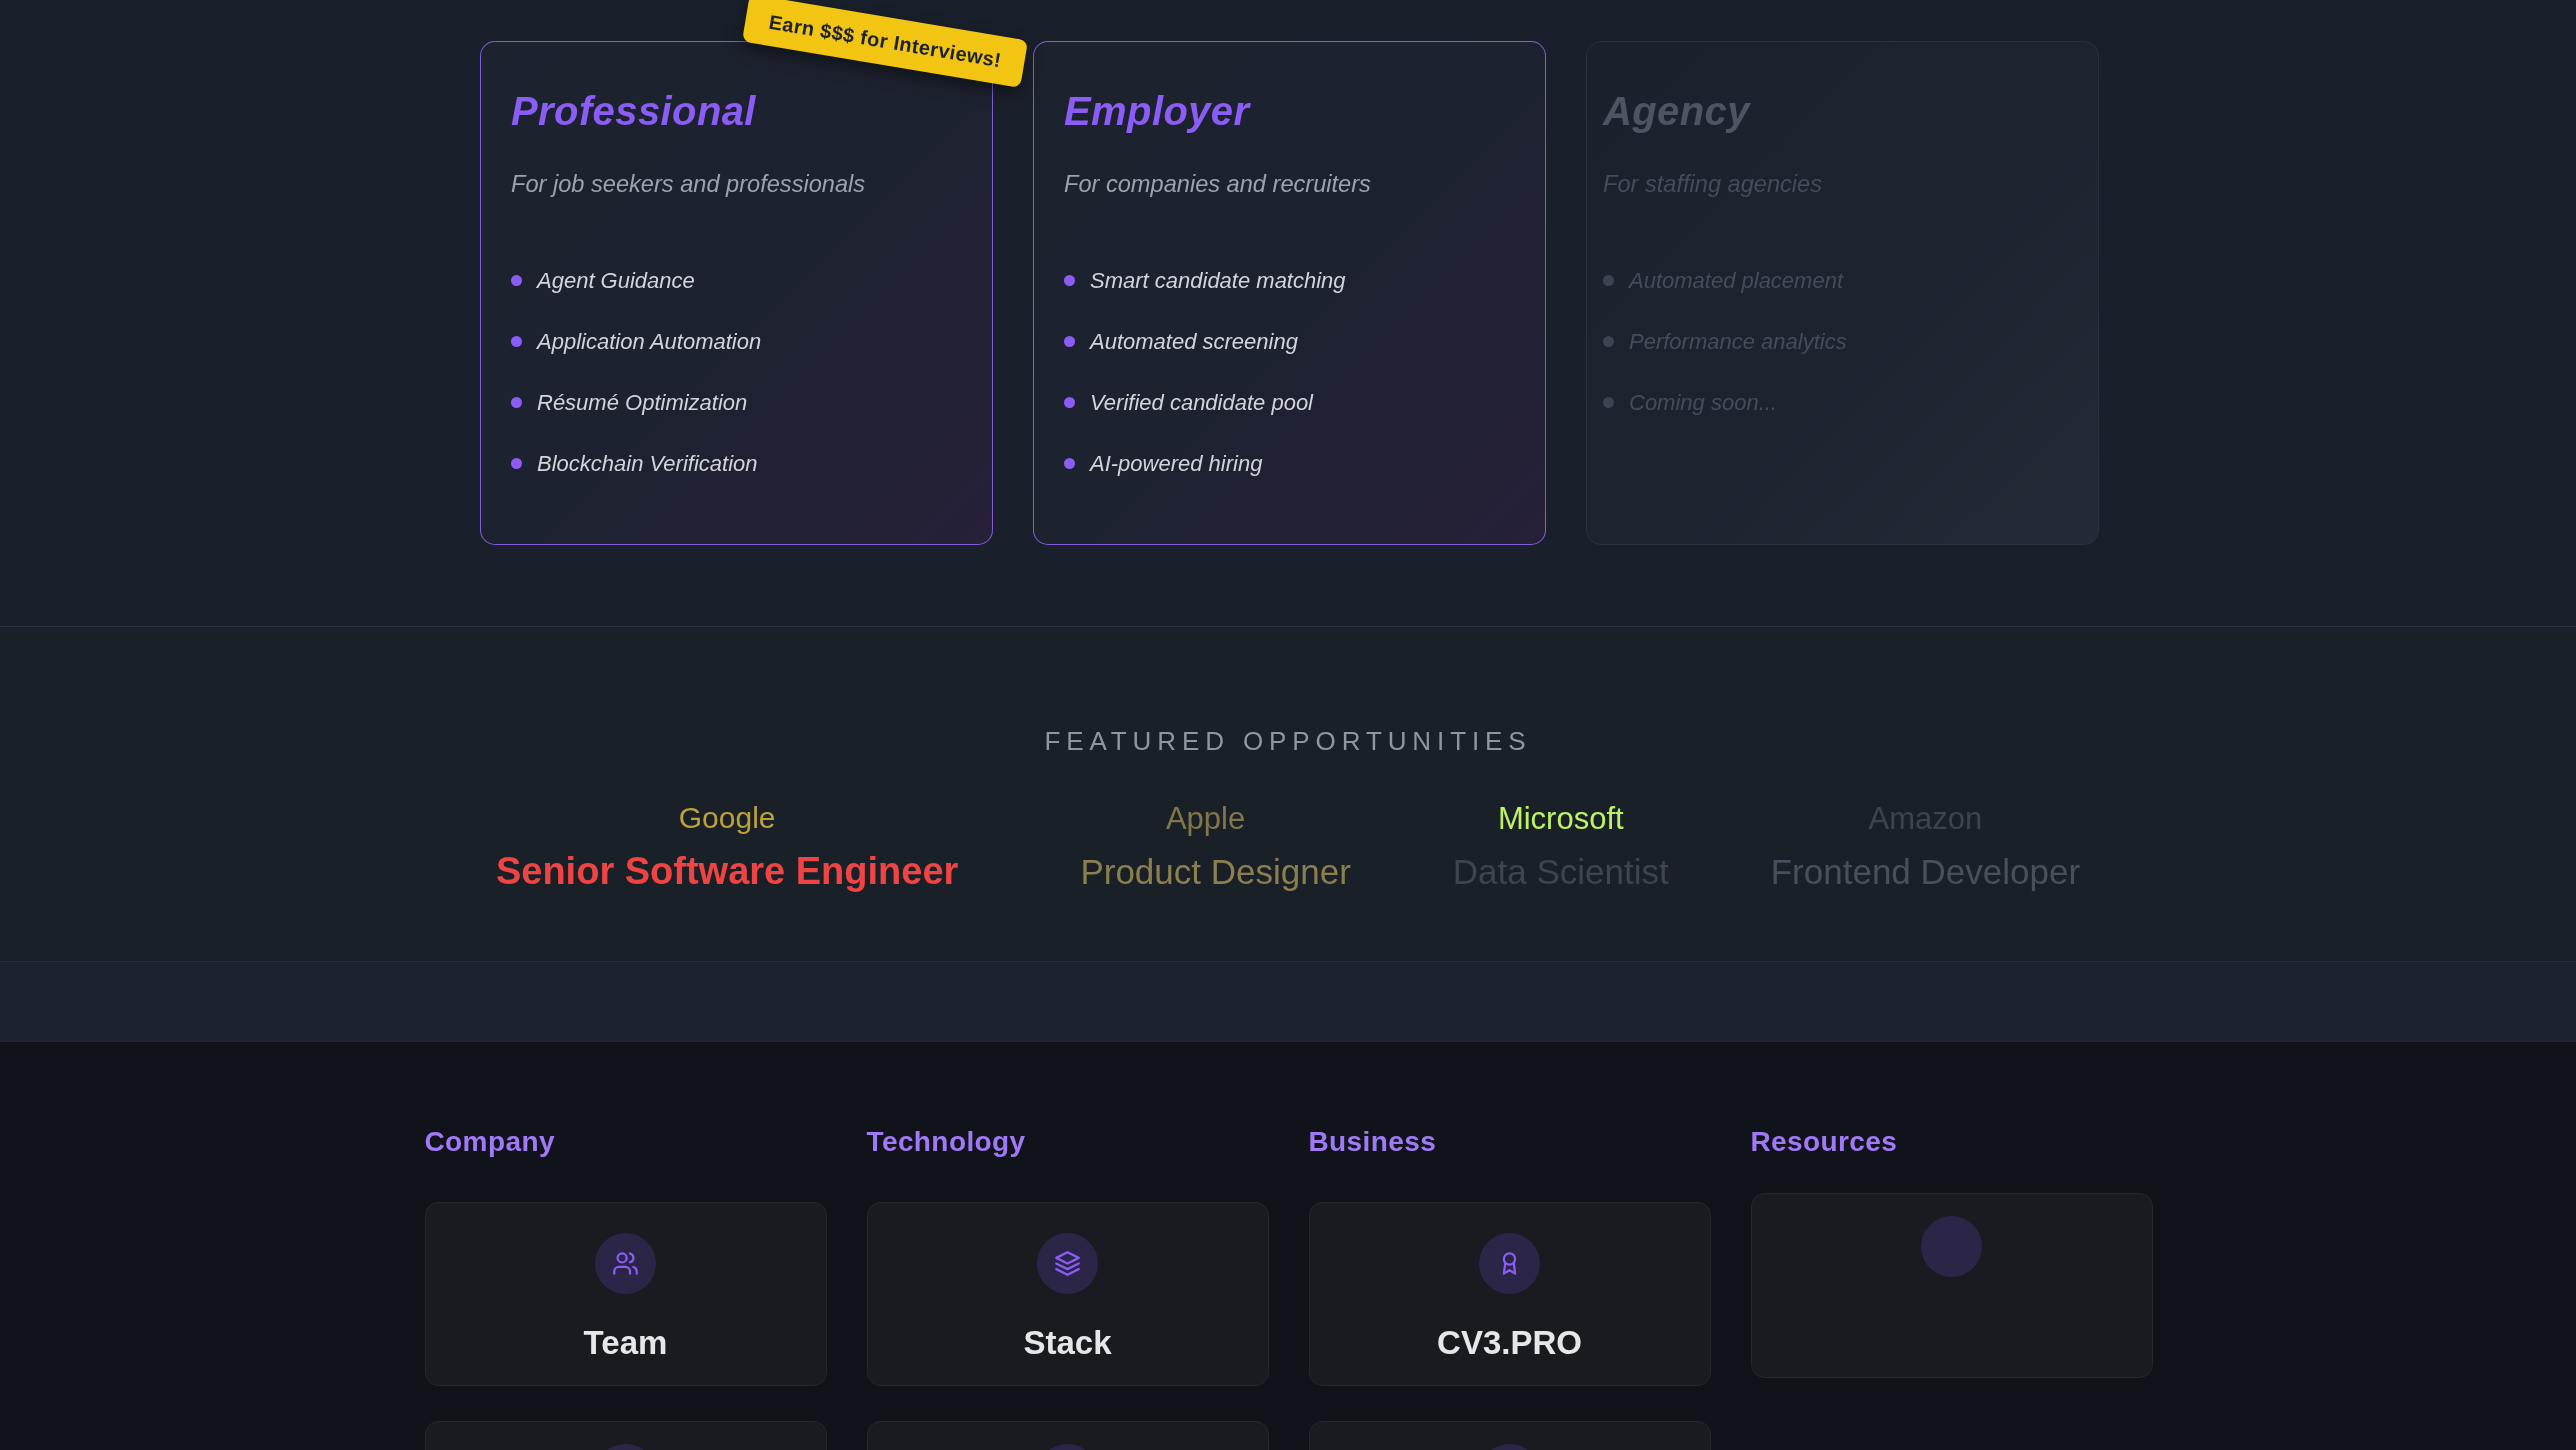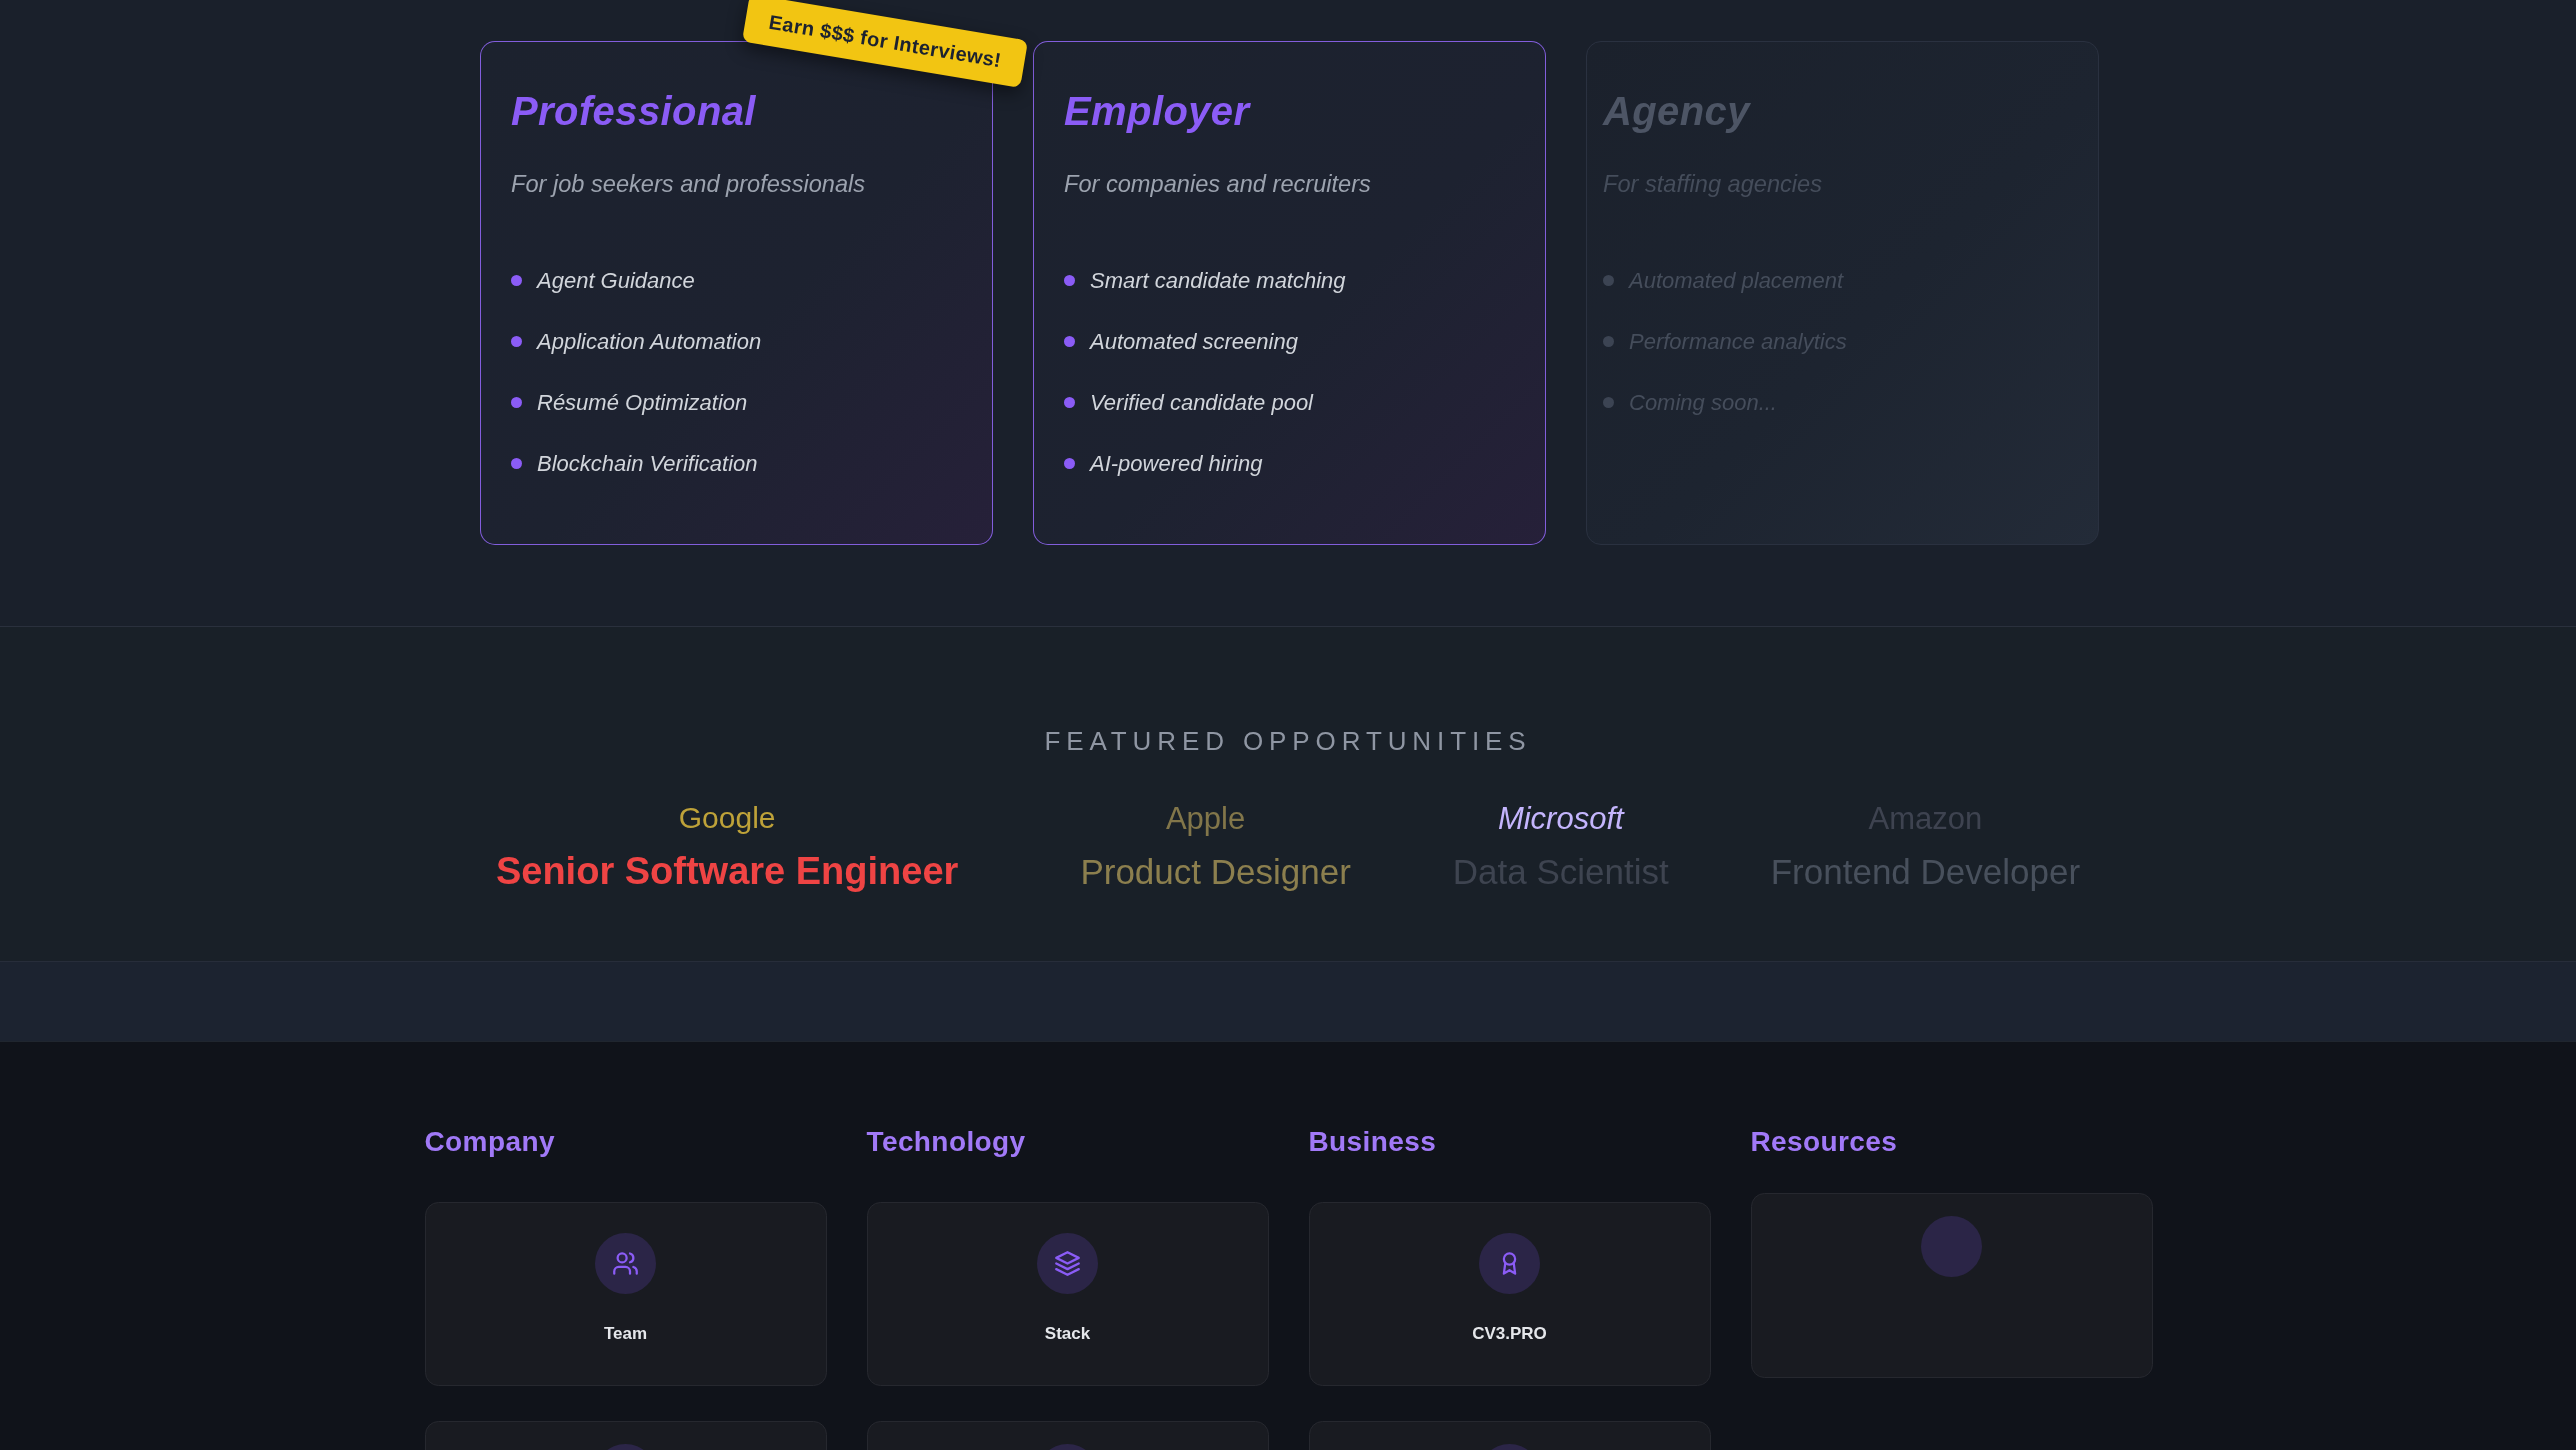--- a/index.html
+++ b/index.html
@@ -66,21 +66,21 @@
     margin-top: 44px; display: flex; justify-content: center;
     align-items: flex-start; gap: 102px;
   }
   .job { text-align: center; }
   .job-company { font-size: 31px; font-weight: 400; }
   .job-role { font-size: 35px; font-weight: 500; margin-top: 15px; white-space: nowrap; }
   .job-0 .job-company { color: #bea239; font-size: 30px; }
   .job-0 .job-role   { color: #ef4444; font-size: 38px; font-weight: 600; }
   .job-1 .job-company { color: #82764a; }
   .job-1 .job-role   { color: #8c7f4e; margin-left: 20px; }
-  .job-2 .job-company { color: #c4b5fd; font-style: italic; }
+  .job-2 .job-company { color: #bef264; }
   .job-2 .job-role   { color: #3e4450; }
   .job-3 .job-company { color: #3e4350; }
   .job-3 .job-role   { color: #48505c; }
 
   
   .band { width: 100%; height: 80px; background: #1c2330; border-bottom: 0.8px solid #20262f; }
 
   
   .site-footer { width: 100%; height: 408px; background: #10131a; }
   .footer-grid {
@@ -92,21 +92,21 @@
     margin-top: 44px; width: 402px; height: 184px; border-radius: 13.5px;
     background: #191b21; border: 0.8px solid #26282f;
     display: flex; flex-direction: column; align-items: center;
   }
   .icon-circle {
     margin-top: 30px; width: 61px; height: 61px; border-radius: 50%;
     background: #2b2547; display: flex; align-items: center; justify-content: center;
   }
   .icon-circle svg { width: 27px; height: 27px; stroke: #8b5cf6; fill: none;
     stroke-width: 2; stroke-linecap: round; stroke-linejoin: round; }
-  .card-label { margin-top: 30px; font-size: 17px; font-weight: bold; color: #e5e7eb; }
+  .card-label { margin-top: 30px; font-size: 33px; font-weight: bold; color: #e5e7eb; }
   .footer-card.partial { margin-top: 35px; height: 185px; }
   .footer-card.partial .icon-circle { margin-top: 22px; }
 </style>
 </head>
 <body>
 
 <div class="page">
 
   <section class="plans">
     <div class="badge">Earn $$$ for Interviews!</div>

